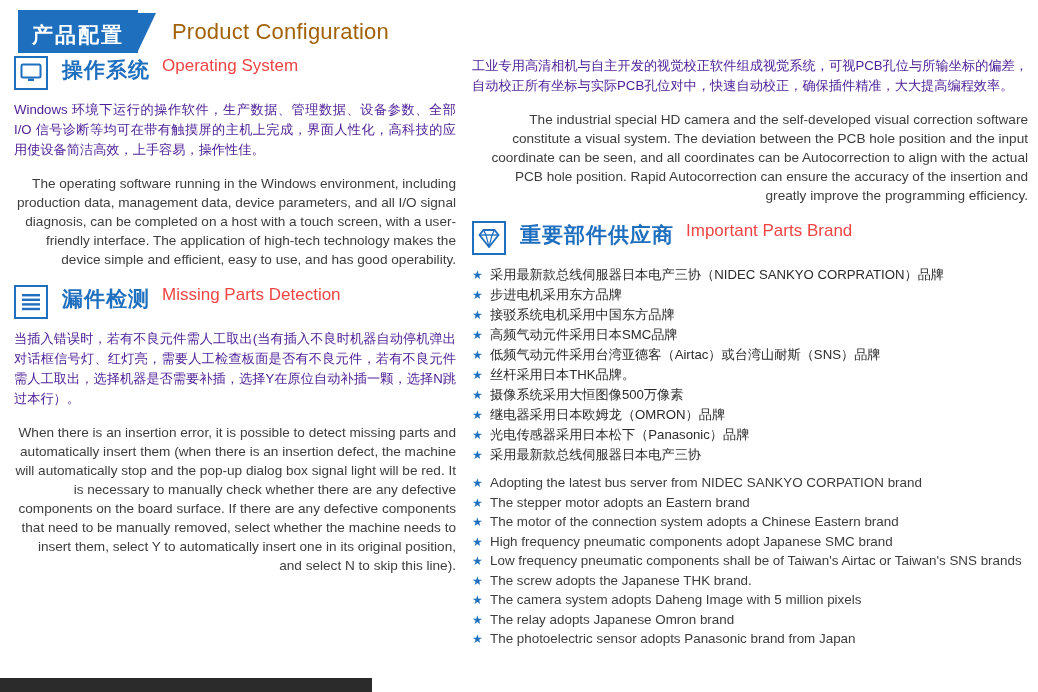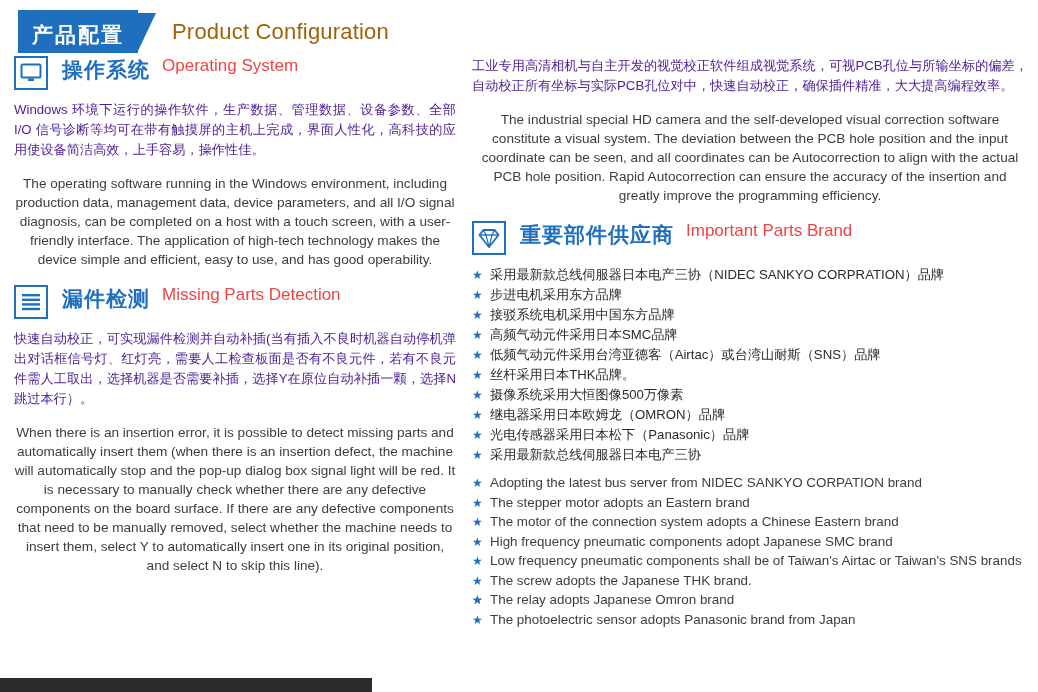--- a/index.html
+++ b/index.html
@@ -97,21 +97,21 @@
     line-height: 20px;
     color: #4c1d95;
     margin: 0 0 14px 0;
     text-align: justify;
   }
   p.en {
     font-size: 13.6px;
     line-height: 19px;
     color: #3d3d3d;
     margin: 0 0 16px 0;
-    text-align: center;
+    text-align: right;
   }
 
   
   ul.bullets {
     list-style: none;
     margin: 0 0 4px 0;
     padding: 0;
   }
   ul.bullets li {
     position: relative;
@@ -181,21 +181,21 @@
         <svg width="22" height="20" viewBox="0 0 22 20">
           <rect x="2" y="2" width="18" height="2.4" fill="#1f6fbf"></rect>
           <rect x="2" y="6.6" width="18" height="2.4" fill="#1f6fbf"></rect>
           <rect x="2" y="11.2" width="18" height="2.4" fill="#1f6fbf"></rect>
           <rect x="2" y="15.8" width="18" height="2.4" fill="#1f6fbf"></rect>
         </svg>
       </div>
       <div class="sec-title-cn">漏件检测</div>
       <div class="sec-title-en">Missing Parts Detection</div>
     </div>
-    <p class="cn">快速自动校正，可实现漏件检测并自动补插(当有插入不良时机器自动停机弹出对话框信号灯、红灯亮，需要人工检查板面是否有不良元件，若有不良元件需人工取出，选择机器是否需要补插，选择Y在原位自动补插一颗，选择N跳过本行）。</p>
+    <p class="cn">当插入错误时，若有不良元件需人工取出(当有插入不良时机器自动停机弹出对话框信号灯、红灯亮，需要人工检查板面是否有不良元件，若有不良元件需人工取出，选择机器是否需要补插，选择Y在原位自动补插一颗，选择N跳过本行）。</p>
     <p class="en">When there is an insertion error, it is possible to detect missing parts and automatically insert them (when there is an insertion defect, the machine will automatically stop and the pop-up dialog box signal light will be red. It is necessary to manually check whether there are any defective components on the board surface. If there are any defective components that need to be manually removed, select whether the machine needs to insert them, select Y to automatically insert one in its original position, and select N to skip this line).</p>
   </div>
 
 </div>
 
 <div class="col col-right">
 
   <div class="section">
     <p class="cn">工业专用高清相机与自主开发的视觉校正软件组成视觉系统，可视PCB孔位与所输坐标的偏差，自动校正所有坐标与实际PCB孔位对中，快速自动校正，确保插件精准，大大提高编程效率。</p>
     <p class="en">The industrial special HD camera and the self-developed visual correction software constitute a visual system. The deviation between the PCB hole position and the input coordinate can be seen, and all coordinates can be Autocorrection to align with the actual PCB hole position. Rapid Autocorrection can ensure the accuracy of the insertion and greatly improve the programming efficiency.</p>
@@ -230,21 +230,21 @@
       <li><span class="star">★</span><span>采用最新款总线伺服器日本电产三协</span></li>
     </ul>
 
     <ul class="bullets en-list">
       <li><span class="star">★</span><span>Adopting the latest bus server from NIDEC SANKYO CORPATION brand</span></li>
       <li><span class="star">★</span><span>The stepper motor adopts an Eastern brand</span></li>
       <li><span class="star">★</span><span>The motor of the connection system adopts a Chinese Eastern brand</span></li>
       <li><span class="star">★</span><span>High frequency pneumatic components adopt Japanese SMC brand</span></li>
       <li><span class="star">★</span><span>Low frequency pneumatic components shall be of Taiwan's Airtac or Taiwan's SNS brands</span></li>
       <li><span class="star">★</span><span>The screw adopts the Japanese THK brand.</span></li>
-      <li><span class="star">★</span></li>
+      <li><span class="star">★</span><span>The camera system adopts Daheng Image with 5 million pixels</span></li>
       <li><span class="star">★</span><span>The relay adopts Japanese Omron brand</span></li>
       <li><span class="star">★</span><span>The photoelectric sensor adopts Panasonic brand from Japan</span></li>
 
     </ul>
   </div>
 
 </div>
 
 <div class="bottom-strip"></div>
 

